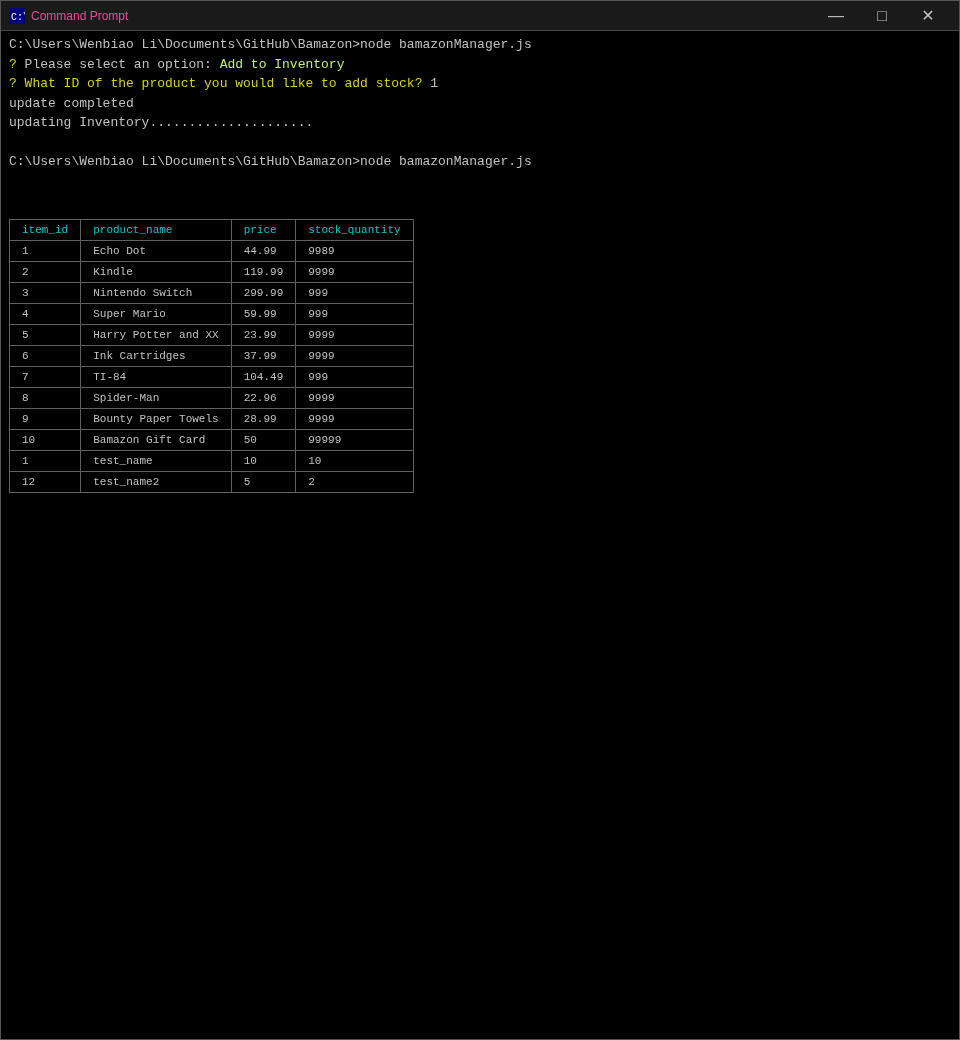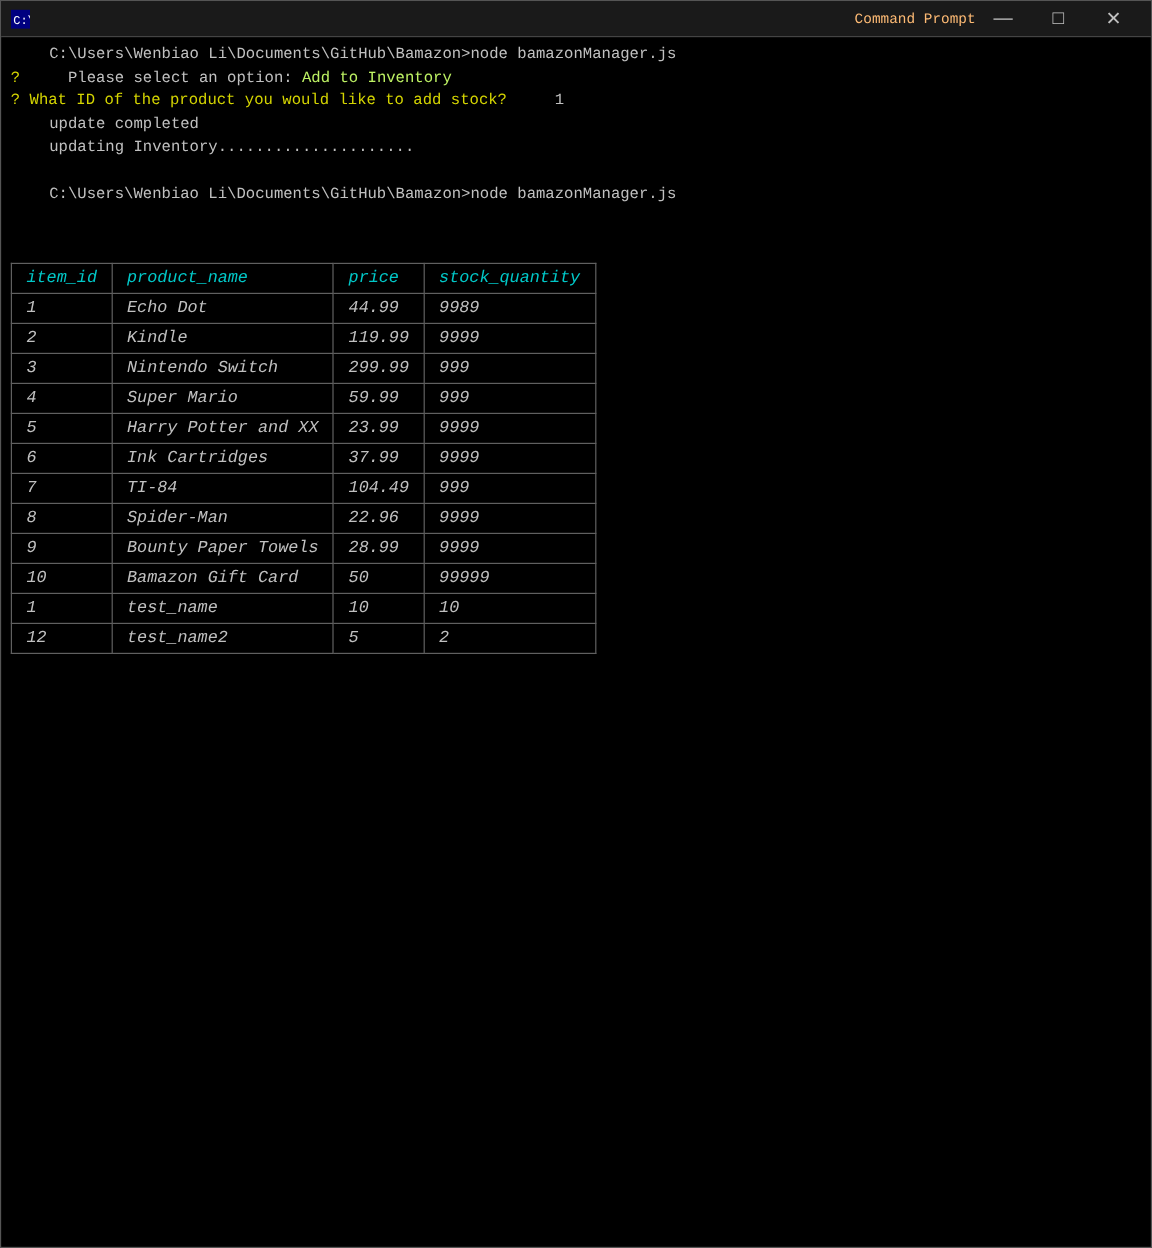--- a/index.html
+++ b/index.html
@@ -34,24 +34,23 @@
 
     .title-bar-icon {
       width: 16px;
       height: 16px;
       margin-right: 6px;
       flex-shrink: 0;
     }
 
     .title-bar-title {
       flex: 1;
-      color: #fdba74;
+      color: #ec4899;
       font-size: 12px;
-      font-family: Liberation Mono, monospace;
-      text-align: right;
+      font-family: Liberation Sans, sans-serif;
     }
 
     .title-bar-buttons {
       display: flex;
       gap: 0;
     }
 
     .title-btn {
       width: 46px;
       height: 30px;
@@ -91,28 +90,27 @@
     }
 
     .line {
       white-space: pre;
       line-height: 1.5;
       color: #c0c0c0;
     }
 
     .text-yellow { color: #d4d400; }
     .text-cyan { color: #bef264; }
-    .text-white { color: #c0c0c0; margin-left: 32px; }
+    .text-white { color: #c0c0c0; }
 
     .products-table {
       border-collapse: collapse;
       margin: 8px 0;
       font-family: 'Courier New', Courier, monospace;
-      font-size: 14px;
-      font-style: italic;
+      font-size: 11px;
     }
 
     .products-table th, .products-table td {
       border: 1px solid #606060;
       padding: 4px 12px;
       text-align: left;
     }
 
     .products-table th {
       color: #00c8c8;

